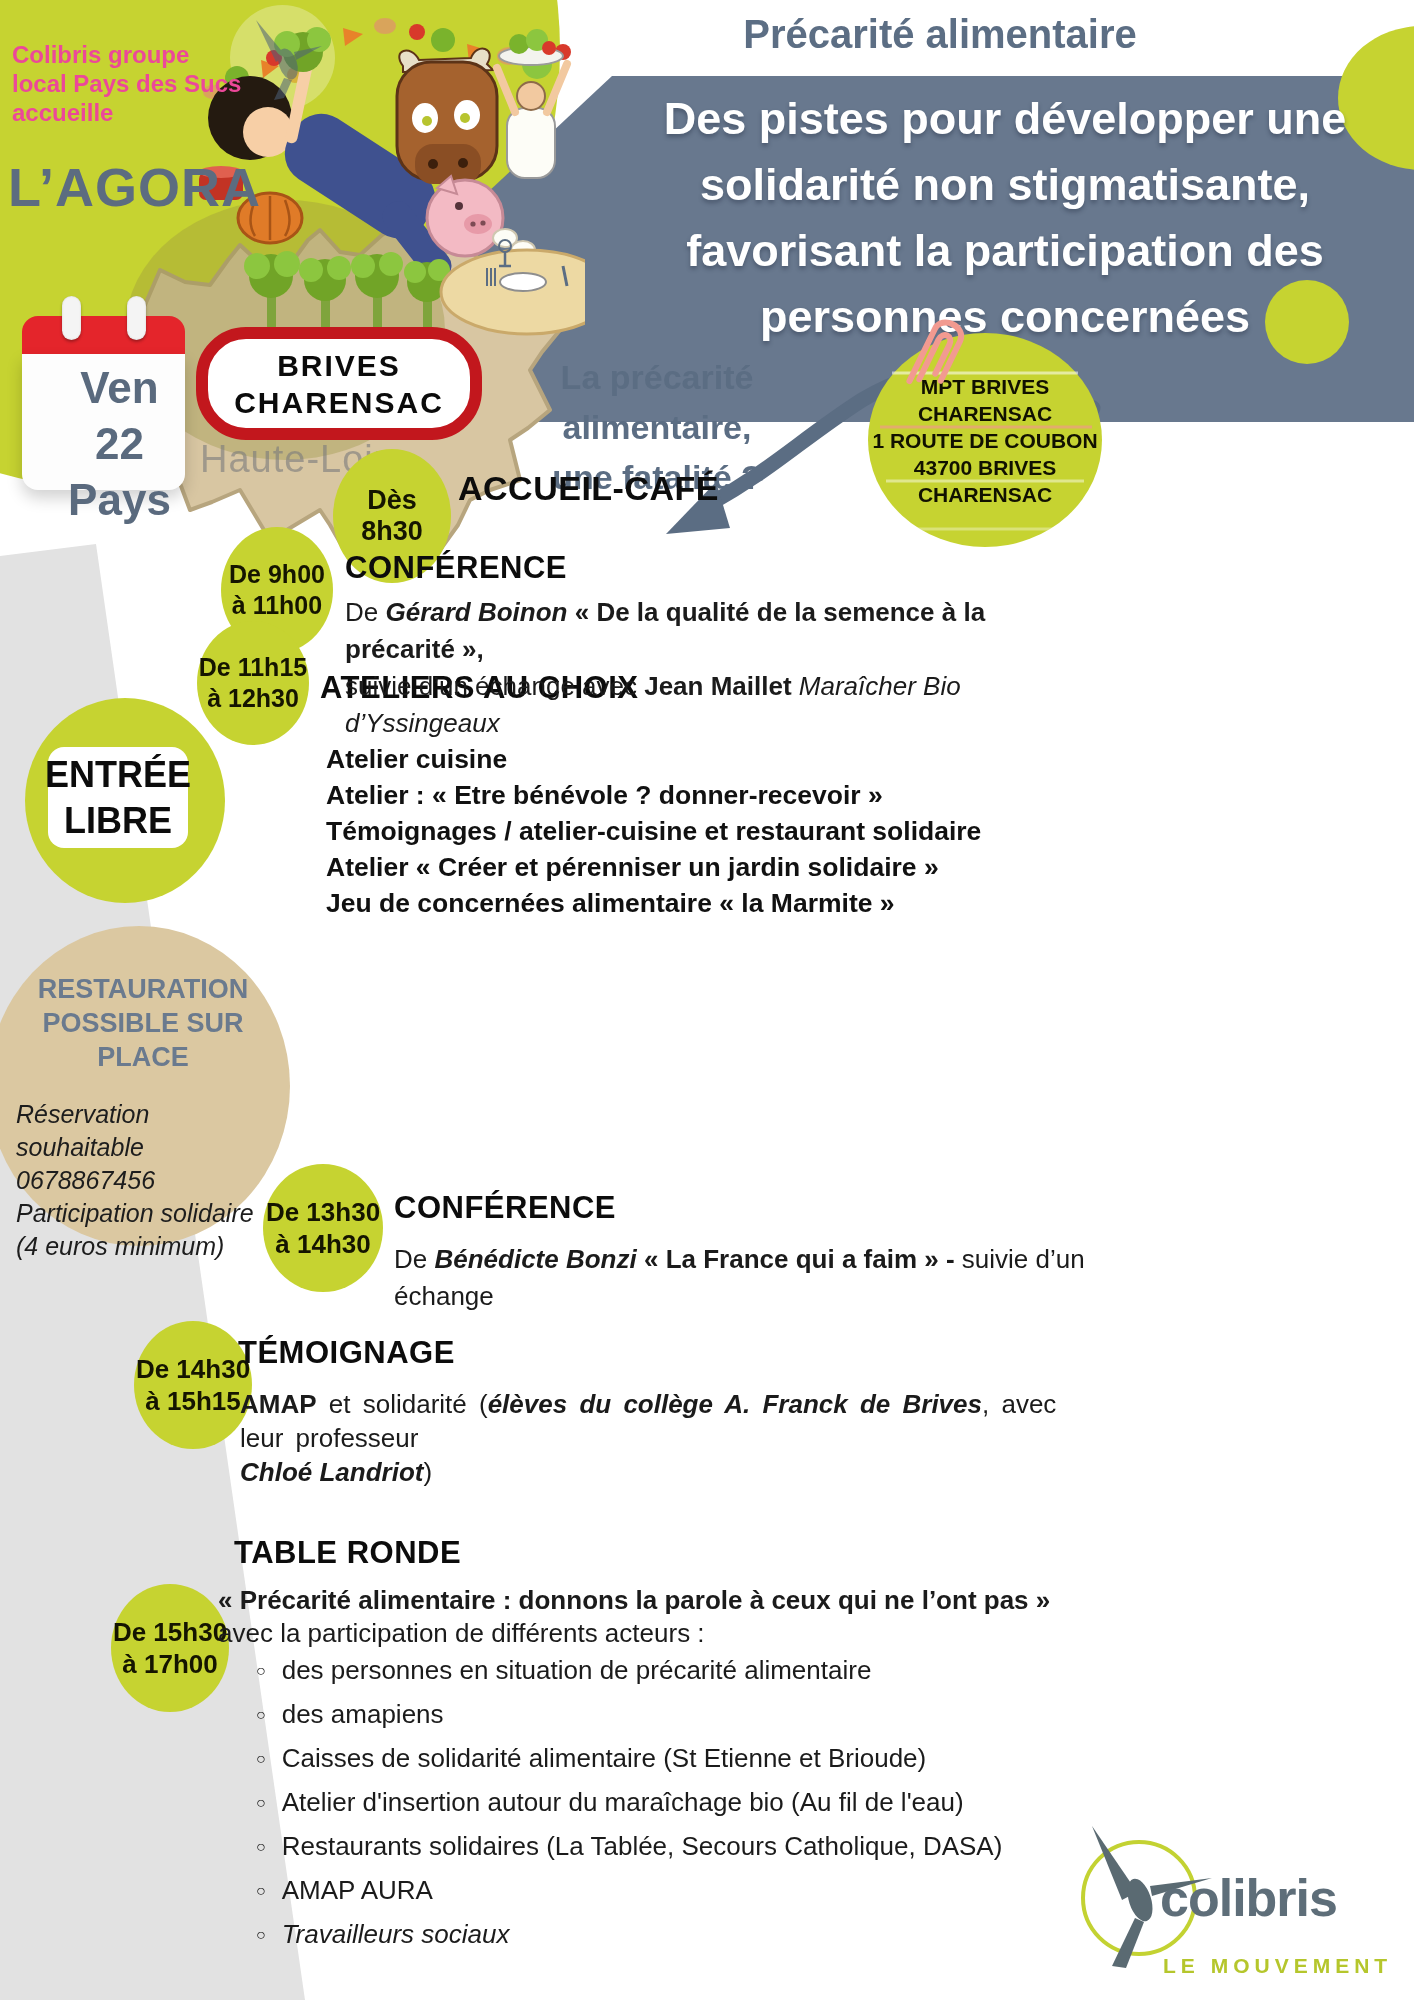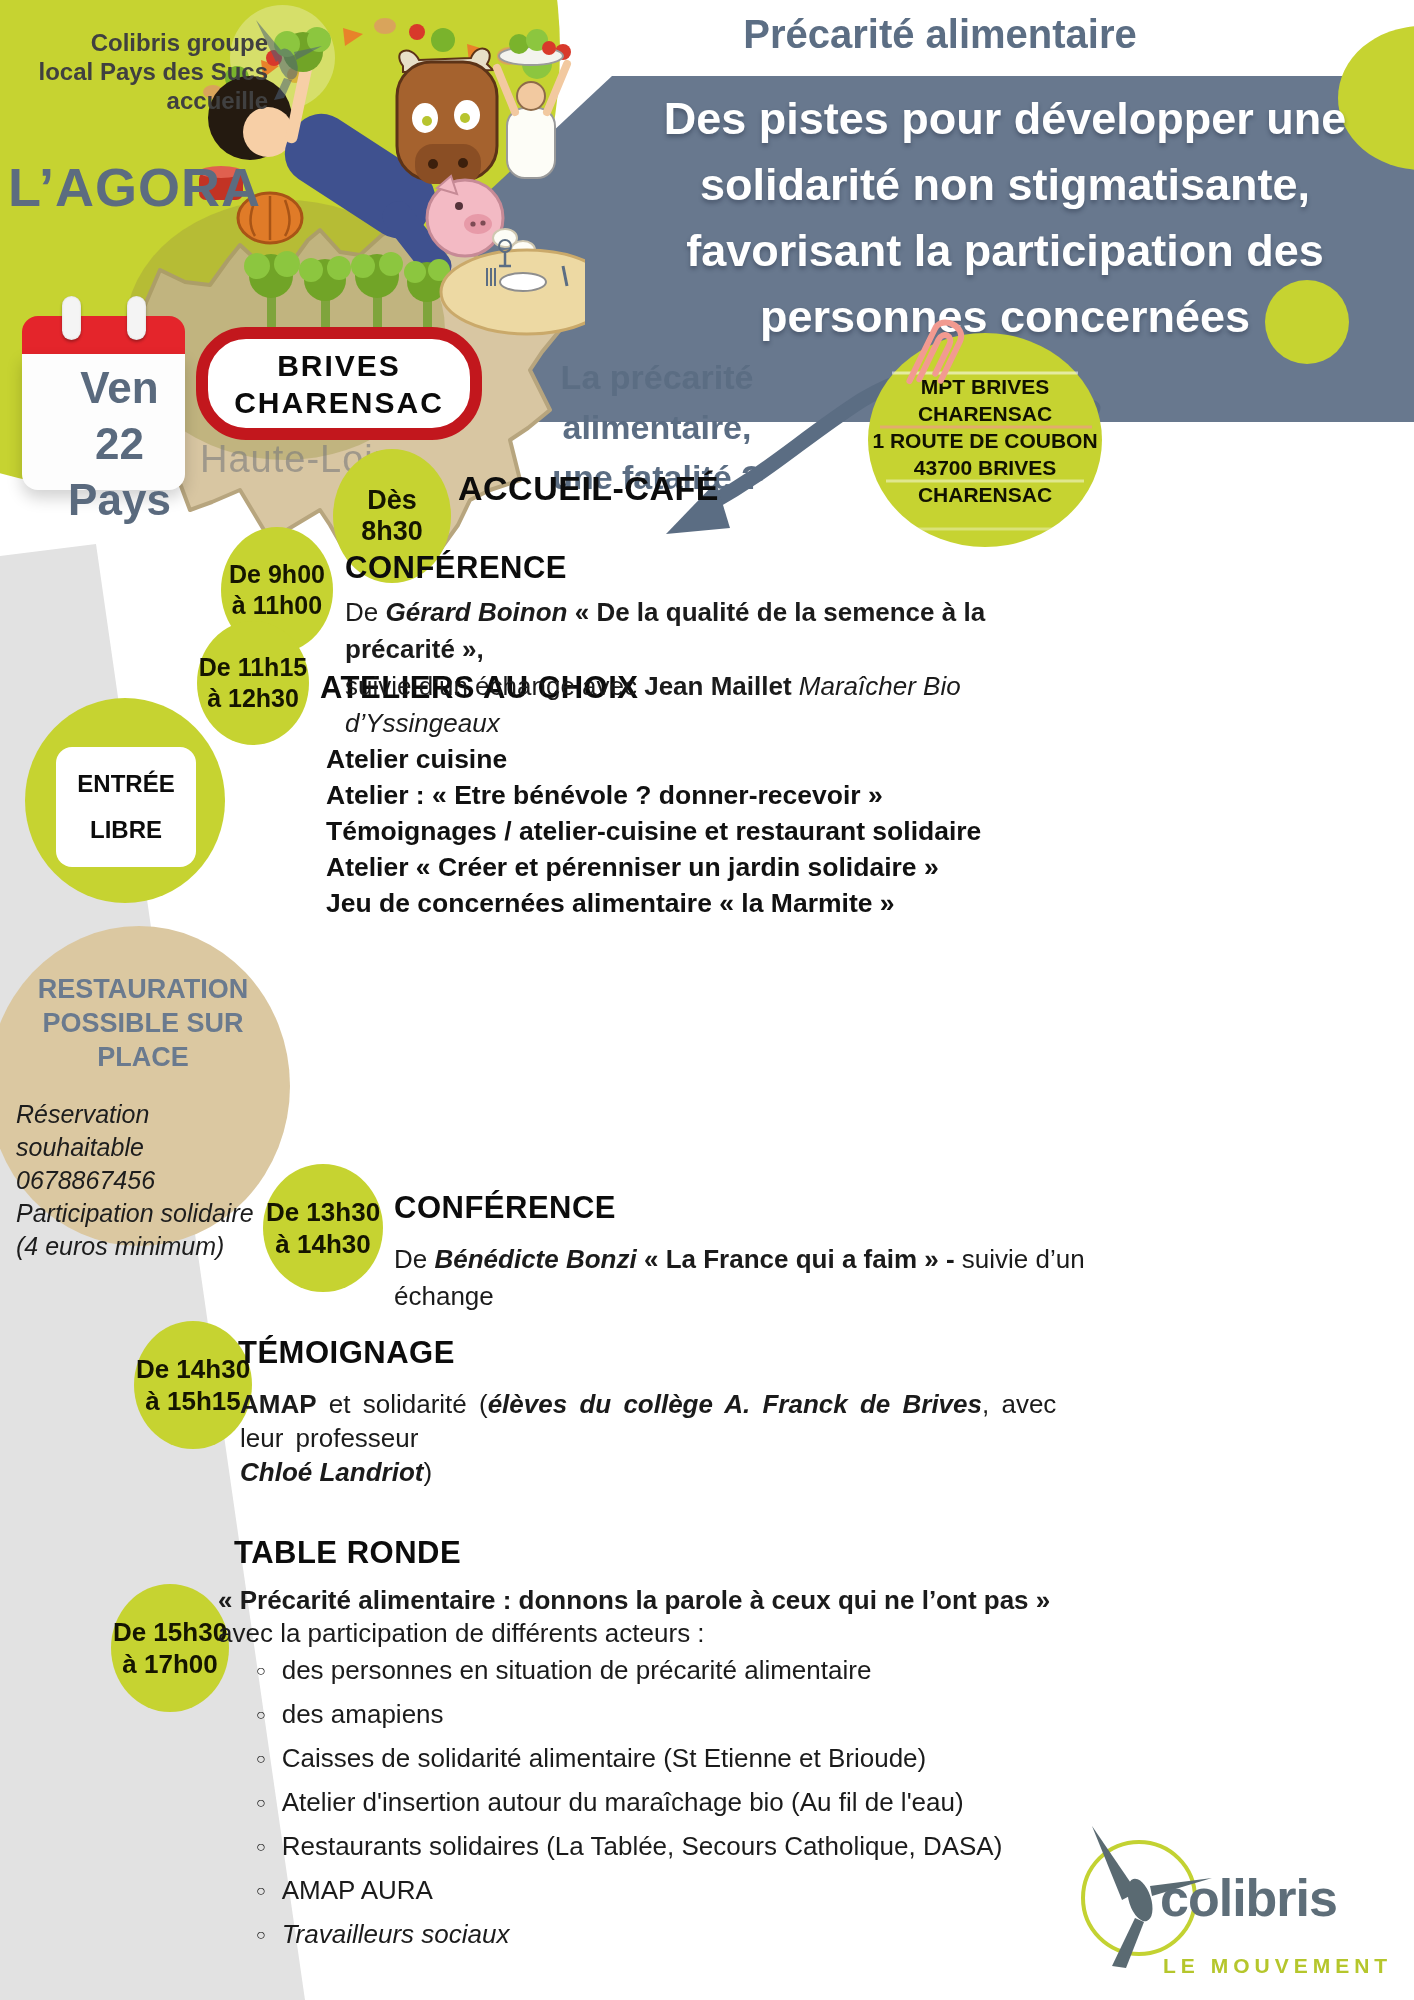--- a/index.html
+++ b/index.html
@@ -16,21 +16,21 @@
   .green-blob-tl{left:-320px;top:-390px;width:880px;height:880px;border-radius:50%;background:#c6d331;}
   .gold-circle{left:440px;top:250px;width:94px;height:94px;border-radius:50%;background:#c9a63b;}
   .slate-banner{left:0;top:76px;width:1414px;height:346px;background:#68788e;
     clip-path:polygon(612px 0px,1414px 0px,1414px 346px,242px 346px);}
   .green-ell-tr{left:1338px;top:26px;width:168px;height:144px;border-radius:50%;background:#c6d331;}
   .green-dot-banner{left:1265px;top:280px;width:84px;height:84px;border-radius:50%;background:#c6d331;}
   .logo-ghost{left:230px;top:5px;width:105px;height:105px;border-radius:50%;background:rgba(255,255,255,.28);}
   .yellow-dot{left:287px;top:67px;width:16px;height:16px;border-radius:50%;background:#d9b43a;}
   .olive-tint{left:125px;top:200px;width:320px;height:260px;border-radius:50%;background:#97933f;opacity:.35;}
   
-  .top-badge{left:12px;top:28px;width:256px;text-align:right;color:#404040;
+  .top-badge{left:12px;top:40px;width:256px;text-align:left;color:#ec4899;
     font-weight:700;font-size:24px;line-height:29px;}
   .agora{left:8px;top:156px;font-weight:800;font-size:54px;letter-spacing:1px;color:#5c6c80;}
   .kicker{left:660px;top:12px;width:560px;text-align:center;font-weight:700;font-size:40px;color:#5c6e84;}
   .banner-title{left:590px;top:86px;width:830px;text-align:center;color:#ffffff;
     font-weight:700;font-size:45px;line-height:66px;text-shadow:0 3px 4px rgba(40,50,70,.45);}
   
   .calendar{left:22px;top:296px;width:163px;height:196px;}
   .cal-red{position:absolute;left:0;top:20px;width:163px;height:38px;background:#e4252b;border-radius:16px 16px 0 0;}
   .cal-body{position:absolute;left:0;top:58px;width:163px;height:136px;background:#fdfdfd;
     border-radius:0 0 16px 16px;box-shadow:0 8px 16px rgba(0,0,0,.18);}
@@ -76,23 +76,23 @@
   .b-tr-intro1{left:218px;top:1582px;font-weight:700;}
   .b-tr-intro2{left:218px;top:1615px;}
   .bullets{left:256px;top:1650px;font-size:26px;line-height:40px;}
   .bullet-row{display:flex;align-items:baseline;}
   .blt{font-size:16px;margin-right:16px;color:#222;transform:translateY(-3px);}
   .st-b{font-weight:700;}
   .st-bi{font-weight:700;font-style:italic;}
   .st-i{font-style:italic;}
   
   .entry-circle{left:25px;top:698px;width:200px;height:205px;border-radius:50%;background:#c6d331;}
-  .entry-box{left:56px;top:747px;width:140px;height:120px;background:#ffffff;border-radius:16px;
+  .entry-box{left:48px;top:747px;width:140px;height:101px;background:#ffffff;border-radius:16px;
     display:flex;flex-direction:column;align-items:center;justify-content:center;
-    font-weight:800;font-size:24px;line-height:46px;color:#0c0c0c;text-align:center;}
+    font-weight:800;font-size:36px;line-height:46px;color:#0c0c0c;text-align:center;}
   
   .resto-circle{left:-12px;top:926px;width:302px;height:320px;border-radius:50%;background:#dbc8a1;
     padding:46px 20px 0 28px;}
   .resto-title{text-align:center;font-weight:700;font-size:27px;line-height:34px;color:#6a7a8e;}
   .resto-notes{margin-top:24px;font-style:italic;font-size:25px;line-height:33px;color:#1d1d1d;}
   
   .logo{left:1040px;top:1820px;width:370px;height:176px;}
   .logo-name{position:absolute;left:120px;top:48px;font-weight:700;font-size:52px;letter-spacing:-1px;color:#5e6e79;}
   .logo-tag{position:absolute;left:123px;top:134px;font-weight:700;font-size:21px;letter-spacing:5px;color:#b5c62c;}
 </style>

